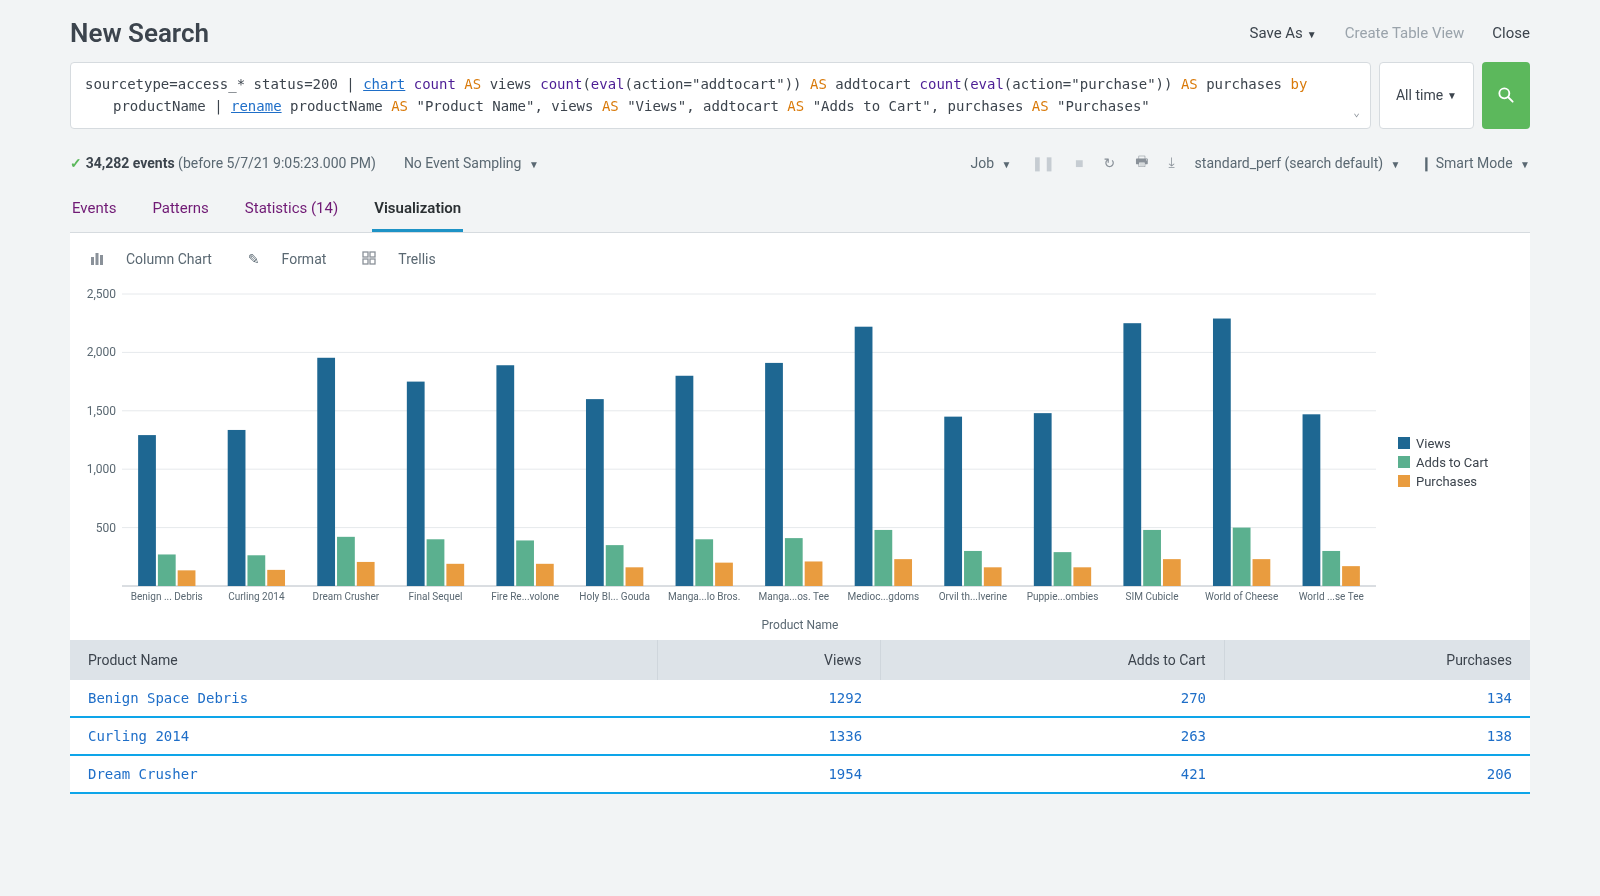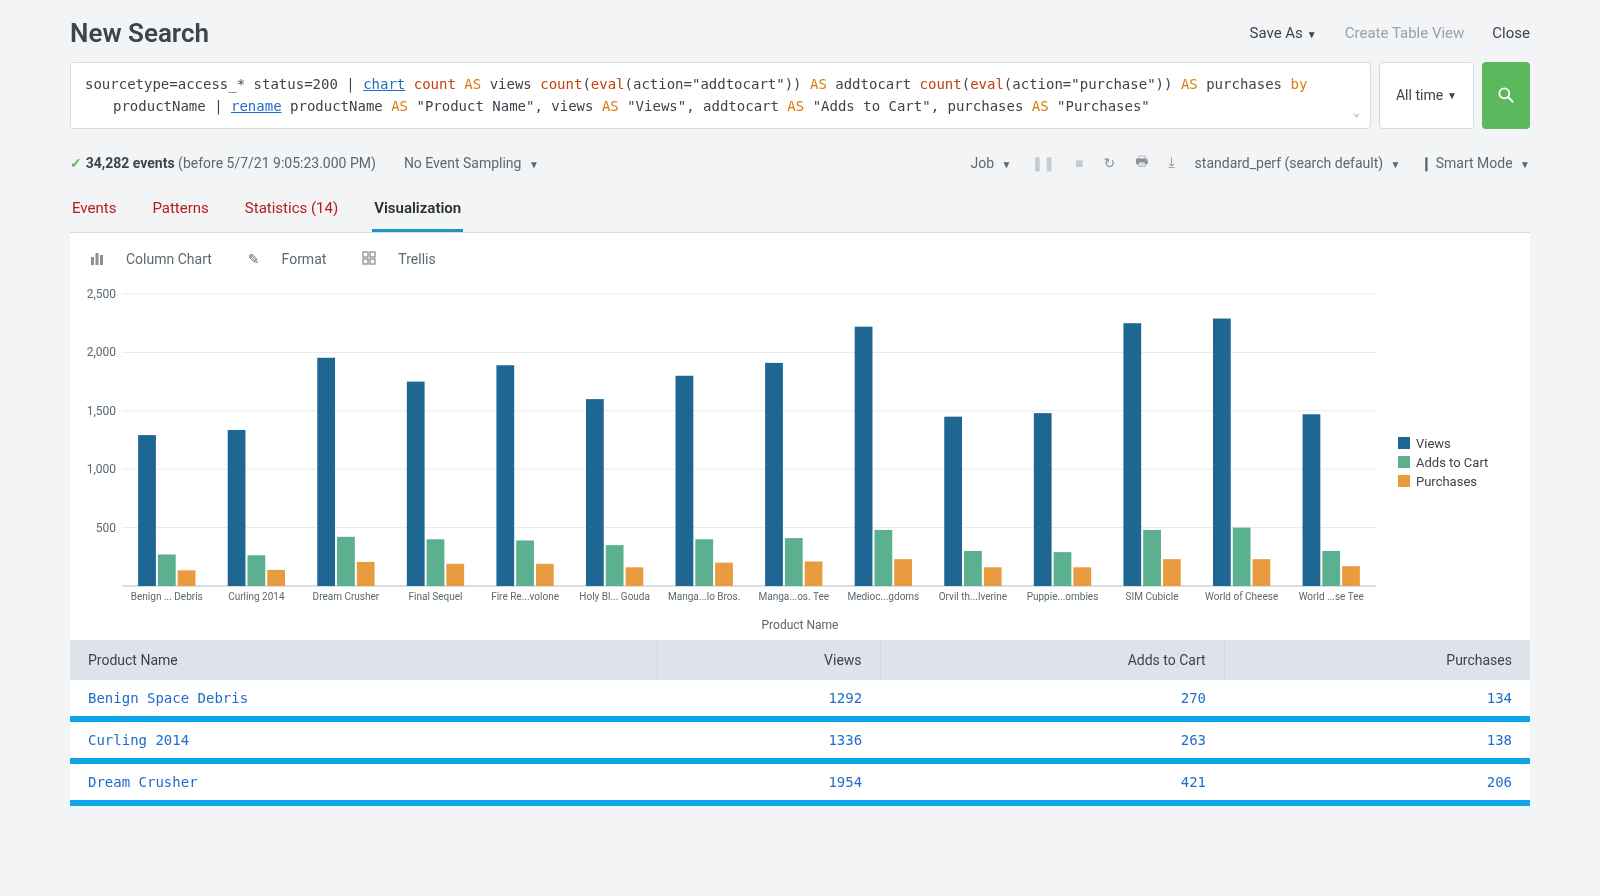--- a/index.html
+++ b/index.html
@@ -23,21 +23,21 @@
   .search-row { display: flex; gap: 8px; margin-bottom: 14px; }
   .search-box {
     flex: 1; background: #fff; border: 1px solid #d6dbdf; border-radius: 4px;
     padding: 10px 14px 10px 14px; position: relative; min-height: 58px;
     font-family: ui-monospace, Menlo, Consolas, monospace; font-size: 14px;
     line-height: 1.6; color: #3c444d;
   }
   .search-box .line2 { padding-left: 28px; }
   .tok-cmd { color: #1e6ec8; text-decoration: underline; }
   .tok-as { color: #d97a0a; }
-  .tok-func { color: #c2410c; }
+  .tok-func { color: #4c1d95; }
   .expand-caret {
     position: absolute; right: 10px; bottom: 6px; color: #8a9199; font-size: 11px; cursor: pointer;
   }
   .time-picker {
     background: #fff; border: 1px solid #d6dbdf; border-radius: 4px;
     padding: 16px 16px; display: flex; align-items: center; font-size: 14px; color: #3c444d; cursor: pointer;
   }
   .search-btn {
     width: 48px; background: #5cb85c; border-radius: 4px; display: flex;
     align-items: center; justify-content: center; cursor: pointer;
@@ -52,40 +52,40 @@
   .events-count b { color: #3c444d; font-weight: 700; }
   .info-right { display: flex; gap: 20px; align-items: center; }
   .icon-btn { color: #8a9199; cursor: pointer; }
   .icon-btn.disabled { color: #c6ccd2; }
   .tabs {
     display: flex; gap: 32px; border-bottom: 1px solid #d6dbdf; background: #fff;
     padding: 0 2px; margin: 0 -100vw; padding-left: calc(100vw - 730px + 24px); padding-right: calc(100vw - 730px);
   }
   
   .tabs { margin: 0; padding: 0; background: transparent; border-bottom: 1px solid #d6dbdf; }
-  .tab { padding: 12px 2px; font-size: 15px; color: #b91c1c; cursor: pointer; border-bottom: 3px solid transparent; }
+  .tab { padding: 12px 2px; font-size: 15px; color: #701a75; cursor: pointer; border-bottom: 3px solid transparent; }
   .tab.active { color: #2b3033; font-weight: 600; border-bottom-color: #1e93c6; text-align: center; }
   .viz-toolbar { display: flex; gap: 36px; padding: 18px 20px 8px 20px; background: #fff; font-size: 14px; color: #5a6872; }
   .viz-tool { display: inline-flex; align-items: center; gap: 22px; cursor: pointer; }
   .content-white { background: #fff; padding: 0 0 0 0; }
   .chart-wrap { display: flex; padding: 10px 12px 6px 6px; background: #fff; }
   .chart-svg { flex: 1; }
   .legend { width: 120px; padding-top: 150px; font-size: 13px; }
   .legend-item { display: flex; align-items: center; gap: 6px; margin-bottom: 4px; }
   .legend-swatch { width: 12px; height: 12px; }
   .xlabel { text-align: center; font-size: 12px; color: #5a6872; padding-bottom: 8px; margin-top: -4px; }
   .data-table { width: 100%; border-collapse: collapse; font-size: 14px; }
   .data-table thead th {
     background: #dde3e8; color: #3c444d; font-weight: 400; text-align: right;
     padding: 12px 18px; border-right: 1px solid #cfd6dc;
   }
   .data-table thead th:first-child { text-align: left; }
   .data-table thead th:last-child { border-right: none; }
   .data-table tbody td {
-    padding: 10px 18px; border-bottom: 6px solid #0ea5e9; text-align: right;
+    padding: 10px 18px; border-bottom: 2px solid #0ea5e9; text-align: right;
     font-family: ui-monospace, Menlo, Consolas, monospace; color: #1e6ec8;
   }
   .data-table tbody td:first-child { text-align: left; }
   .axis-text { font-size: 12px; fill: #5a6872; }
   .tick-text { font-size: 10px; fill: #5a6872; }
   .grid-line { stroke: #e6e9ec; stroke-width: 1; }
   .baseline { stroke: #b5bcc4; stroke-width: 1; }
 </style>
 </head>
 <body>

